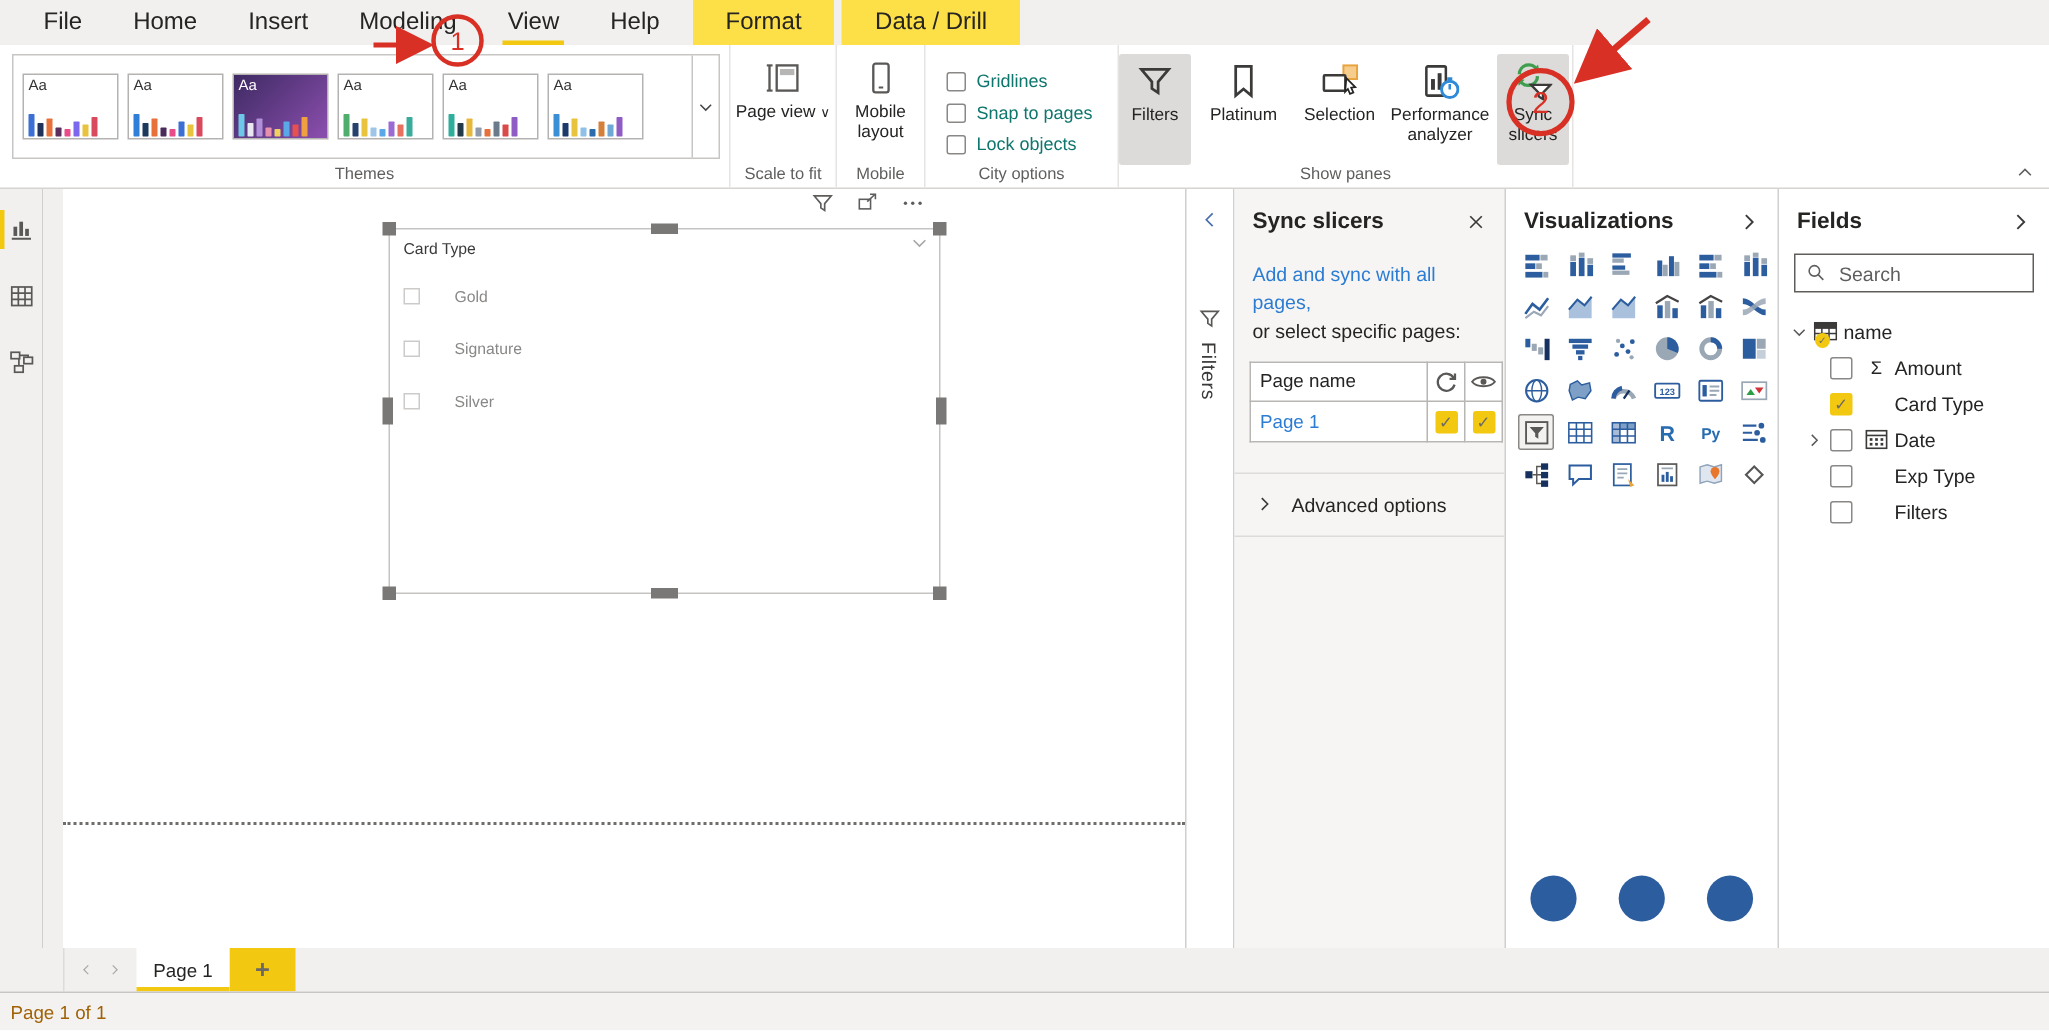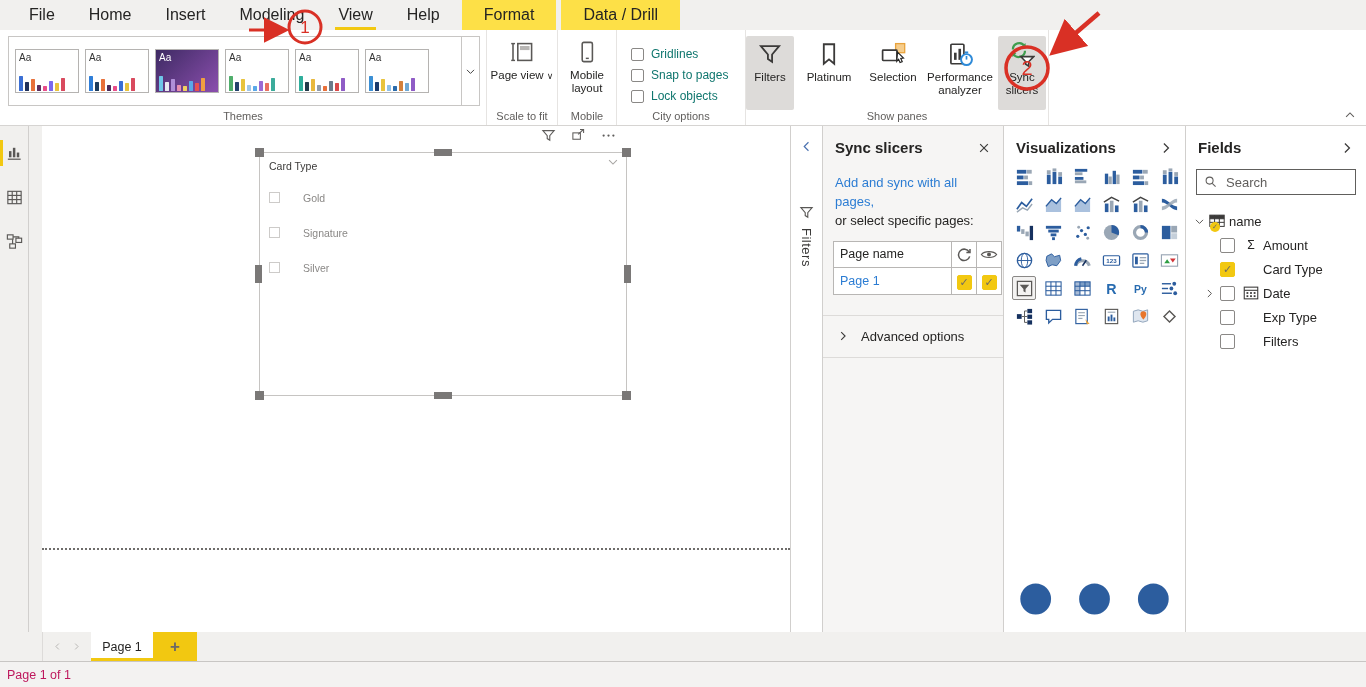--- a/index.html
+++ b/index.html
@@ -143,21 +143,21 @@
   .tab-gutter{width:42px;border-right:1px solid #dddbd9;}
   .tab-arrows{display:flex;align-items:center;gap:10px;padding:0 10px;color:#aba9a7;}
   .tab-arrows .ic{width:9px;height:9px;}
   .page-tab{width:62px;background:#fff;display:flex;align-items:center;justify-content:center;
             font-size:12.5px;color:#252423;position:relative;cursor:pointer;}
   .page-tab::after{content:'';position:absolute;left:0;right:0;bottom:0;height:3px;background:var(--accent);}
   .add-tab{width:44px;background:var(--accent);display:flex;align-items:center;justify-content:center;
            font-size:17px;font-weight:700;color:#6d6a65;cursor:pointer;}
   .statusbar{position:absolute;top:661px;left:0;right:0;height:26px;background:#f3f2f1;
              border-top:1px solid #c8c6c4;display:flex;align-items:center;padding-left:7px;
-             font-size:12.5px;color:#be185d;box-sizing:border-box;}
+             font-size:12.5px;color:#a16207;box-sizing:border-box;}
 
   .annot{position:absolute;inset:0;width:1366px;height:687px;pointer-events:none;z-index:60;}
   .annot .ln{stroke:var(--red);fill:none;}
   .annot .cr{stroke:var(--red);fill:none;}
   .annot text{fill:var(--red);font-family:"Liberation Sans",sans-serif;}
 </style>
 </head>
 <body>
 
 <div class="app">

